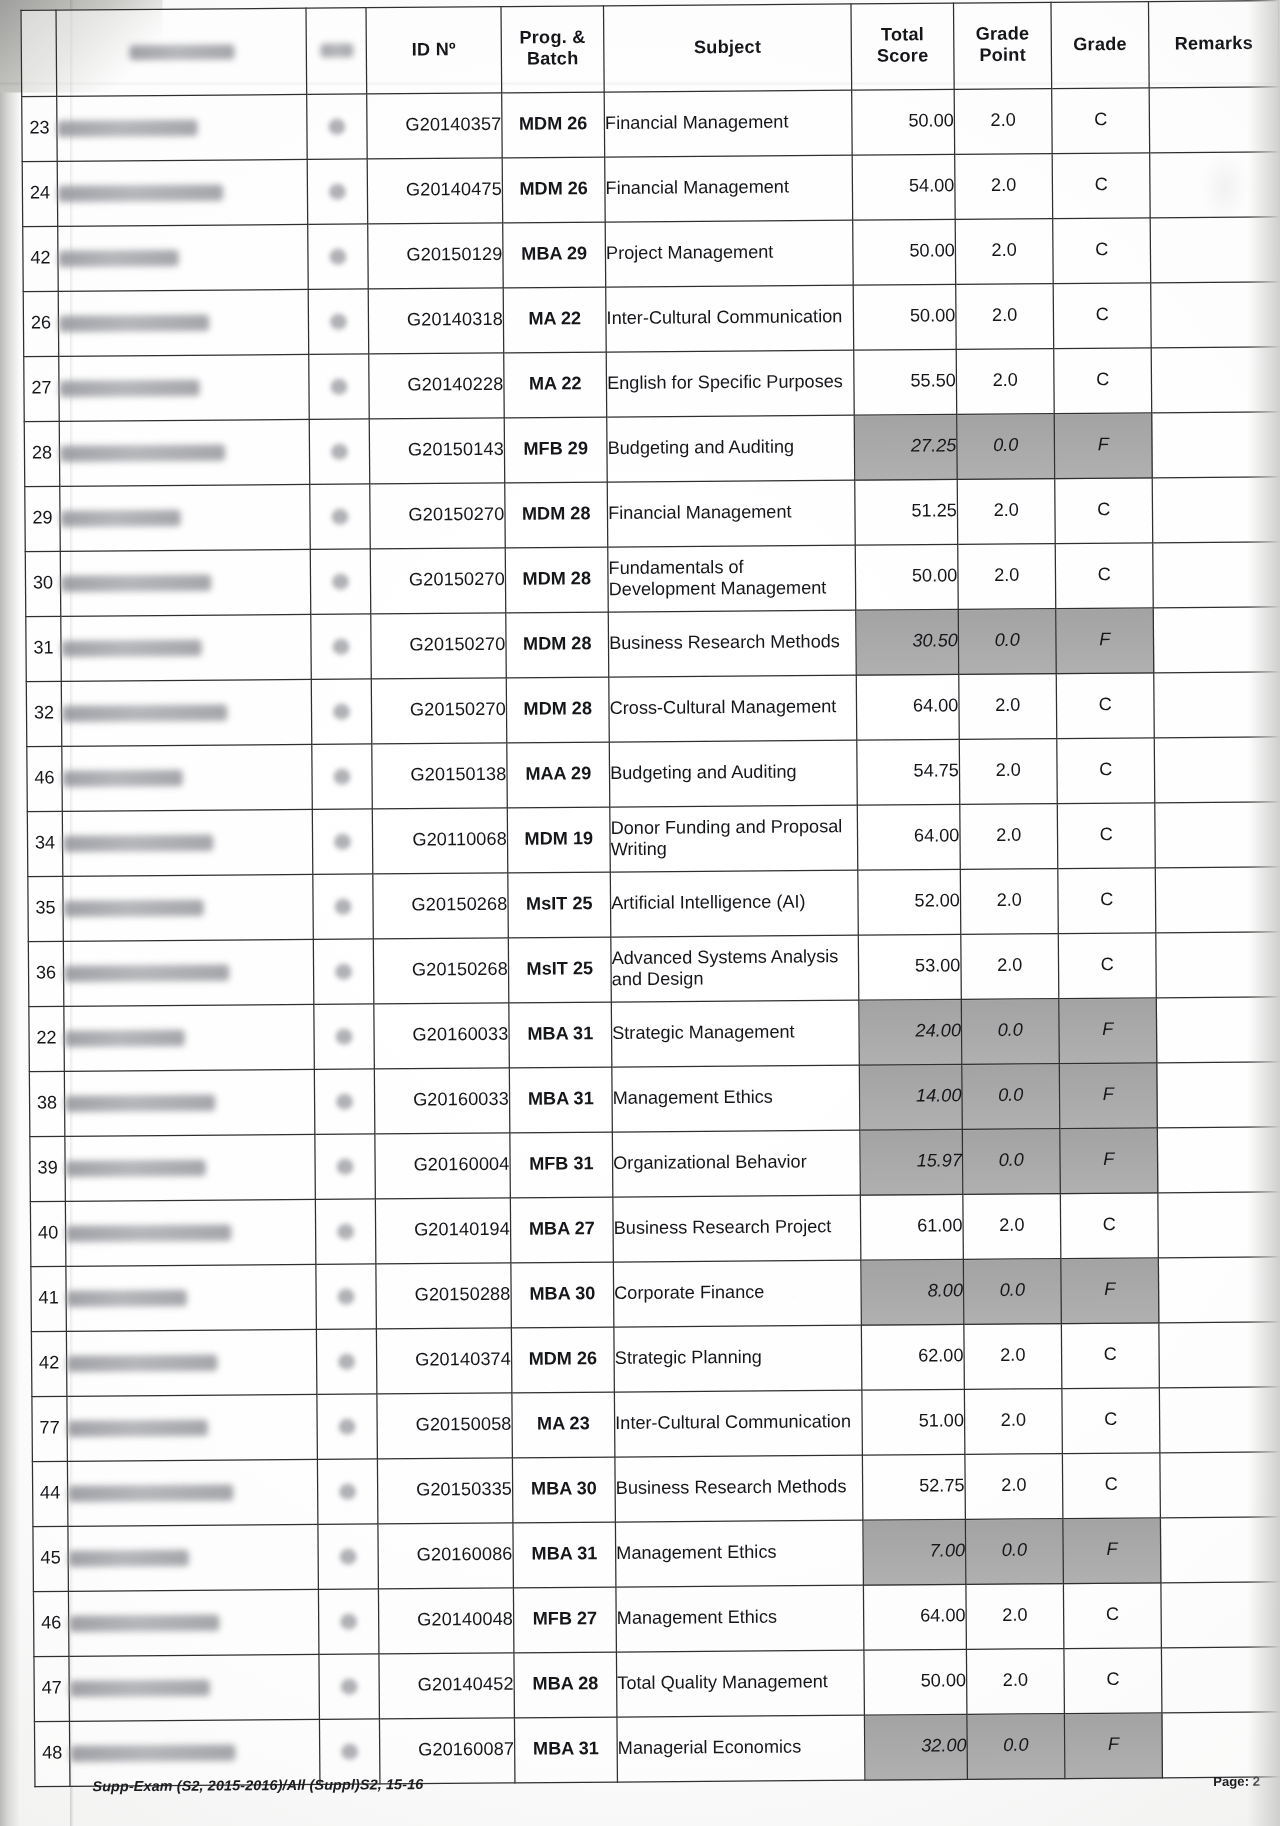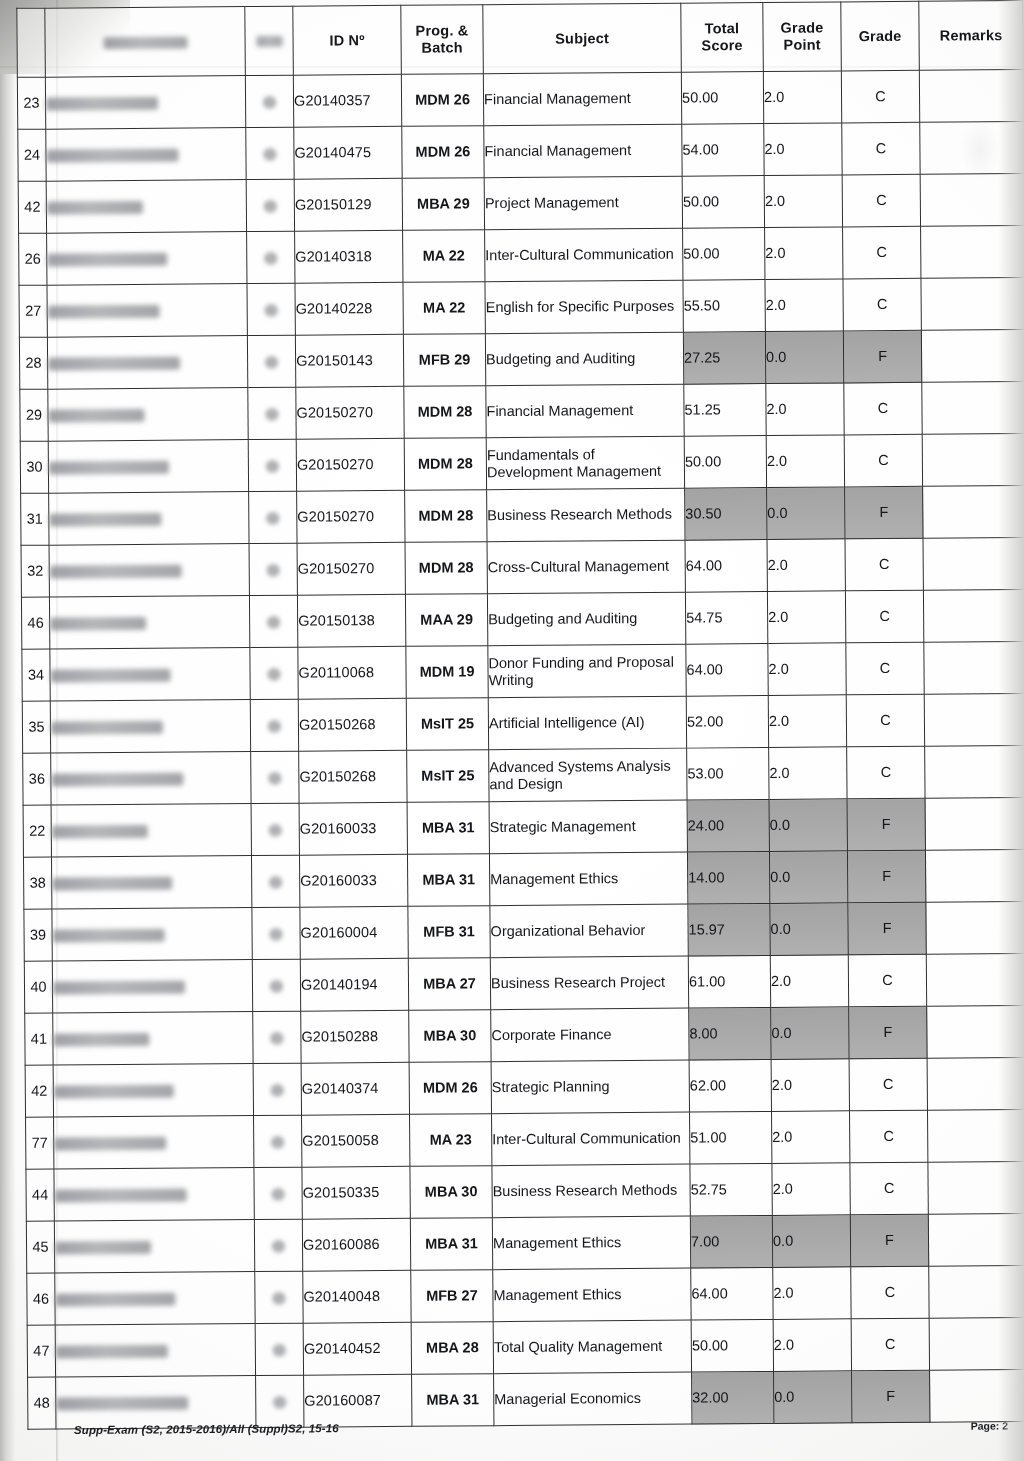--- a/index.html
+++ b/index.html
@@ -98,25 +98,25 @@
 
   td.no {
     text-align: center;
     font-size: 16px;
     vertical-align: middle;
     padding-right: 4px;
     margin-top: 23px;
   }
   td.name   { padding-left: 14px; vertical-align: middle; }
   td.sex    { text-align: center; vertical-align: middle; }
-  td.id     { text-align: left; vertical-align: middle; font-size: 15.5px; letter-spacing: .1px; }
+  td.id     { text-align: right; vertical-align: middle; font-size: 15.5px; letter-spacing: .1px; }
   td.prog   { text-align: center; vertical-align: middle; font-size: 15px; font-weight: bold; }
   td.subj   { padding-left: 8px; padding-right: 4px; vertical-align: middle; font-size: 14.5px; }
-  td.score  { text-align: left; vertical-align: middle; font-size: 15.5px; }
-  td.gp     { text-align: left; vertical-align: middle; font-size: 15.5px; }
+  td.score  { text-align: right; vertical-align: middle; font-size: 15.5px; }
+  td.gp     { text-align: center; vertical-align: middle; font-size: 15.5px; }
   td.grade  { text-align: center; vertical-align: middle; font-size: 16px; }
   td.rem    { }
 
   
   .redact {
     display: inline-block;
     height: 13px;
     border-radius: 3px;
     background: linear-gradient(to right, #8f9096, #a9aaae 45%, #95969b);
     filter: blur(2.6px);
@@ -131,20 +131,21 @@
     width: 13px; height: 13px; border-radius: 50%;
     filter: blur(2.2px);
   }
   thead .redact.head { width: 84px; height: 12px; }
   thead .redact.headsex { width: 26px; height: 11px; }
 
   
   .shaded {
     background: #a8a8a8;
     background: linear-gradient(to bottom, #a3a3a3, #b0b0b0);
+    font-style: italic;
   }
 
   
   .crease1, .crease2, .crease3 {
     position: absolute;
     pointer-events: none;
   }
   .crease1 {
     left: 56px; top: 0; width: 3px; height: 1461px;
     background: linear-gradient(to right, rgba(120,120,120,.30), rgba(255,255,255,0));

